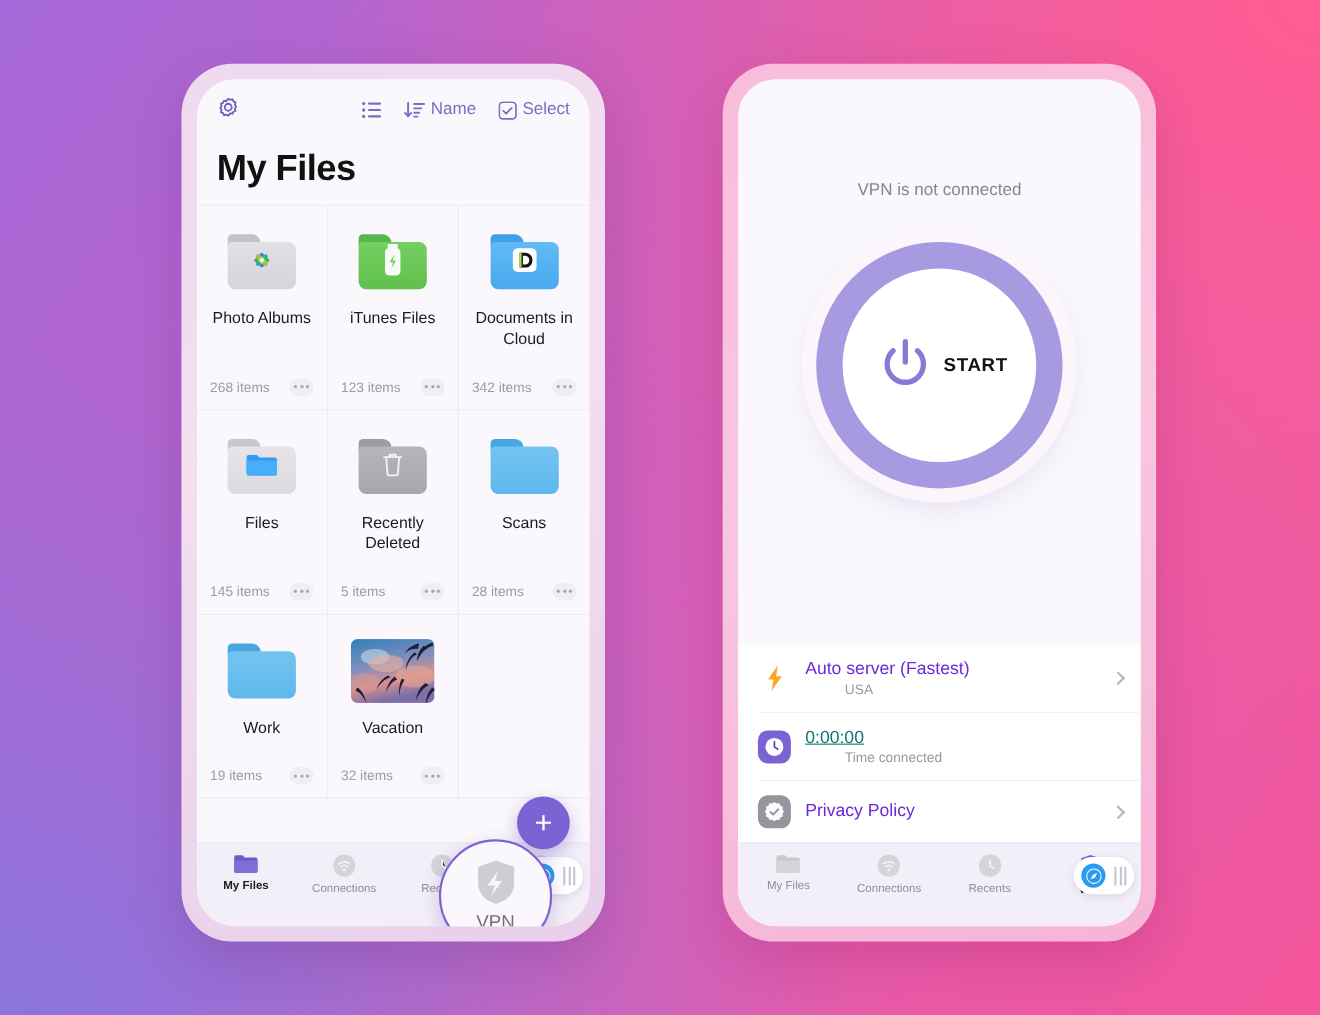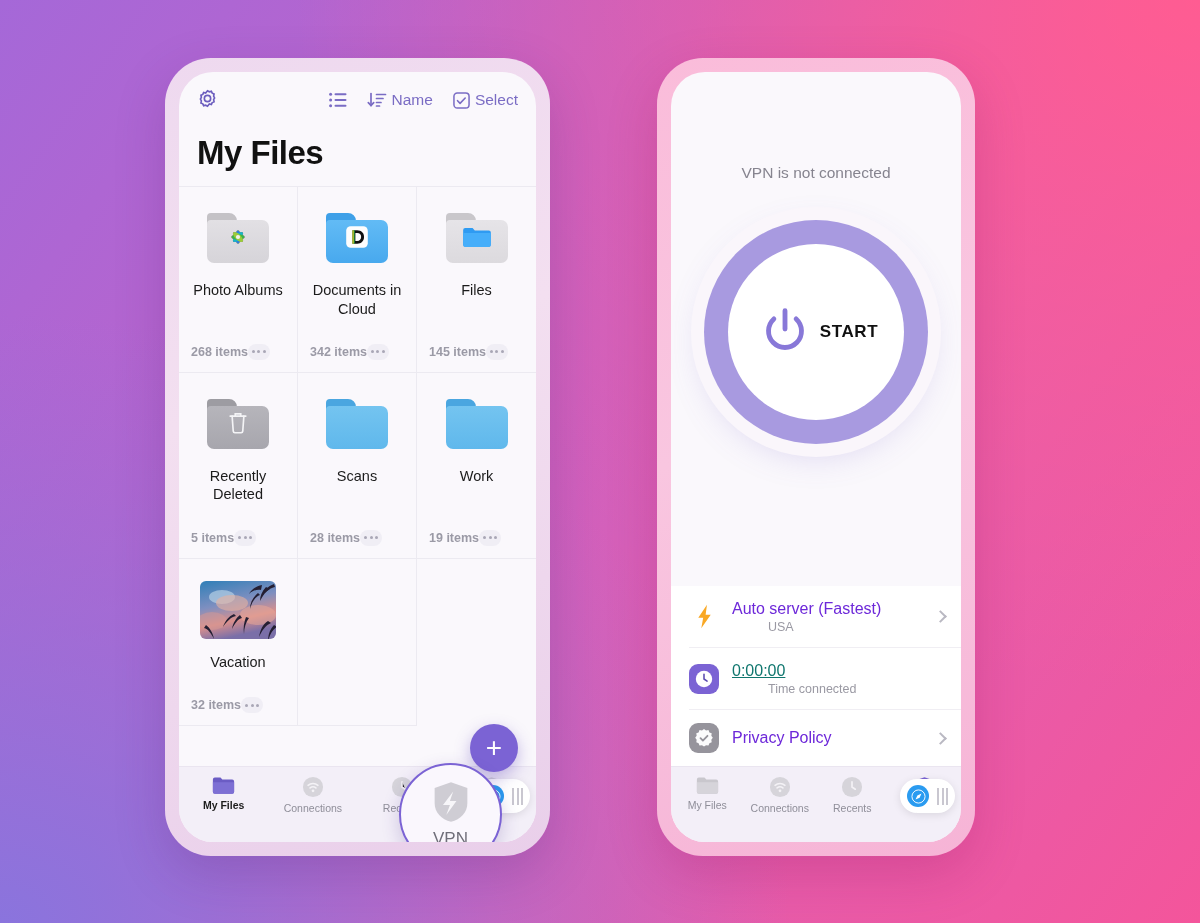--- a/index.html
+++ b/index.html
@@ -21,21 +21,21 @@
     background: #faf8fc;
     position: relative;
     overflow: hidden;
   }
   #phone-left {
     left: 165px; top: 58px; width: 385px; height: 798px;
     background: linear-gradient(160deg, #eed9ef 0%, #f3dff0 40%, #e9cfea 100%);
     box-shadow: 0 18px 50px rgba(80,30,110,.22);
   }
   #phone-right {
-    left: 657px; top: 58px; width: 318px; height: 798px;
+    left: 657px; top: 58px; width: 394px; height: 798px;
     background: linear-gradient(160deg, #fabcda 0%, #f9c6e0 45%, #f6b4d6 100%);
     box-shadow: 0 18px 50px rgba(140,20,90,.22);
   }
 
   
   .fm-toolbar {
     height: 56px; display: flex; align-items: center;
     padding: 0 18px; gap: 0;
   }
   .tb-spacer { flex: 1; }
@@ -66,23 +66,22 @@
     cursor: pointer;
   }
   .fm-cell:nth-child(3n) { border-right: none; }
   .fm-cell.empty { cursor: default; }
   .fm-icon { height: 74px; display: flex; align-items: center; justify-content: center; }
   .fm-label {
     font-size: 14.5px; color: #1b1b1b; text-align: center;
     line-height: 1.28; margin-top: 6px; flex: 1;
   }
   .fm-foot {
-    width: 100%; display: flex; align-items: center; 
+    width: 100%; display: flex; align-items: center; justify-content: space-between;
     padding: 0 2px 12px;
-    font-weight: bold;
   }
   .fm-count { font-size: 12.5px; color: #9b9aa6; }
   .dots {
     width: 22px; height: 16px; border-radius: 8px; background: #f0eef5;
     display: flex; align-items: center; justify-content: center; gap: 2.5px;
     cursor: pointer;
   }
   .dots i { width: 3px; height: 3px; border-radius: 50%; background: #a9a7b6; display:block; }
 
   
@@ -278,20 +277,44 @@
         <div class="fm-foot">
           <span class="fm-count">268 items</span>
           <span class="dots">
               <i></i>
               <i></i>
               <i></i>
             </span>
         </div>
       </div>
 
+      <div class="fm-cell">
+        <div class="fm-icon">
+          <div class="folder">
+            <div class="tab" style="background:#55b84e"></div>
+            <div class="body" style="background:linear-gradient(180deg,#74cf5f,#5fbf4d)"></div>
+            <div class="inner">
+              <svg width="17" height="30" viewBox="0 0 18 32">
+                <rect x="4" y="0" width="10" height="4.5" rx="1.6" fill="#f2fbf1"></rect>
+                <rect x="1.5" y="4" width="15" height="27" rx="4.5" fill="#f7fdf6"></rect>
+                <path d="M10.4 10.5L6.2 18h3.1l-1.6 6 4.3-7.6H8.9z" fill="#6cc95a"></path>
+              </svg>
+            </div>
+          </div>
+        </div>
+        <div class="fm-label">iTunes Files</div>
+        <div class="fm-foot">
+          <span class="fm-count">123 items</span>
+          <span class="dots">
+              <i></i>
+              <i></i>
+              <i></i>
+            </span>
+        </div>
+      </div>
 
       <div class="fm-cell">
         <div class="fm-icon">
           <div class="folder">
             <div class="tab" style="background:#3ea0e8"></div>
             <div class="body" style="background:linear-gradient(180deg,#62bbf5,#48a9ee)"></div>
             <div class="inner">
               <svg width="27" height="27" viewBox="0 0 30 30">
                 <rect x="3" y="3" width="24" height="24" rx="5" fill="#fdfdfd"></rect>
                 <path d="M10 7.5h5.2c4.6 0 7.6 3.1 7.6 7.5s-3 7.5-7.6 7.5H10z" fill="#101010"></path>

